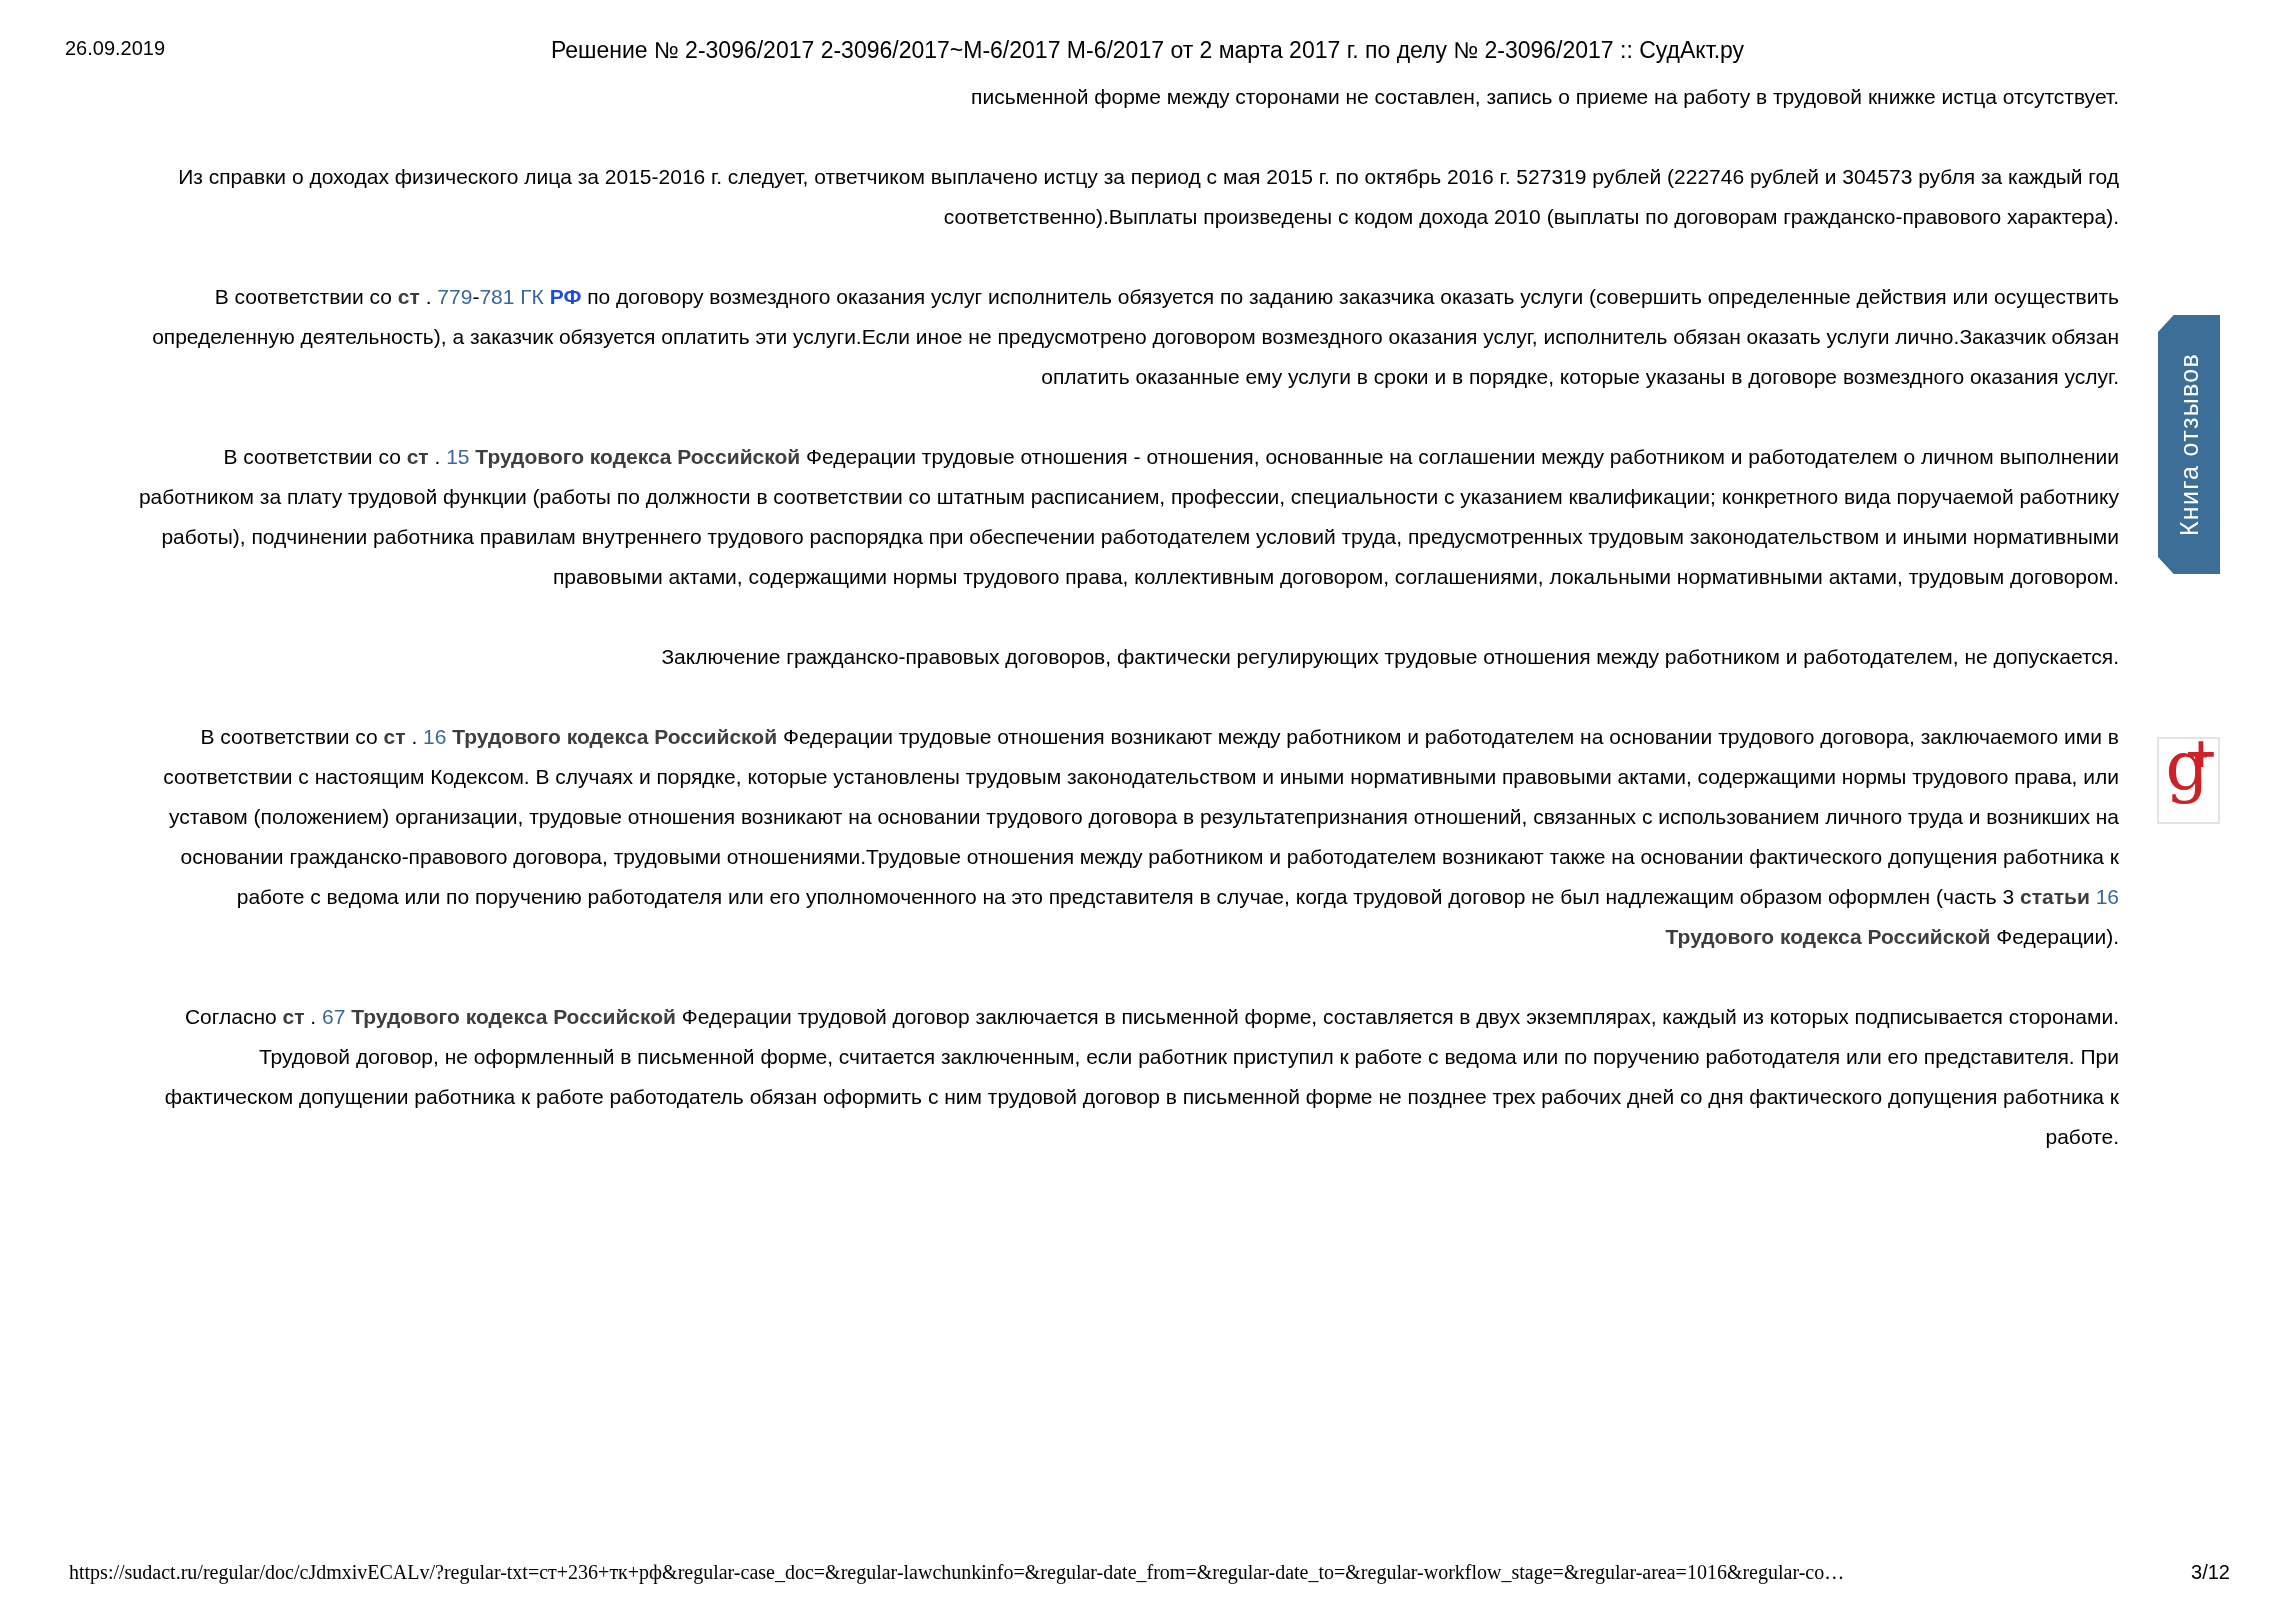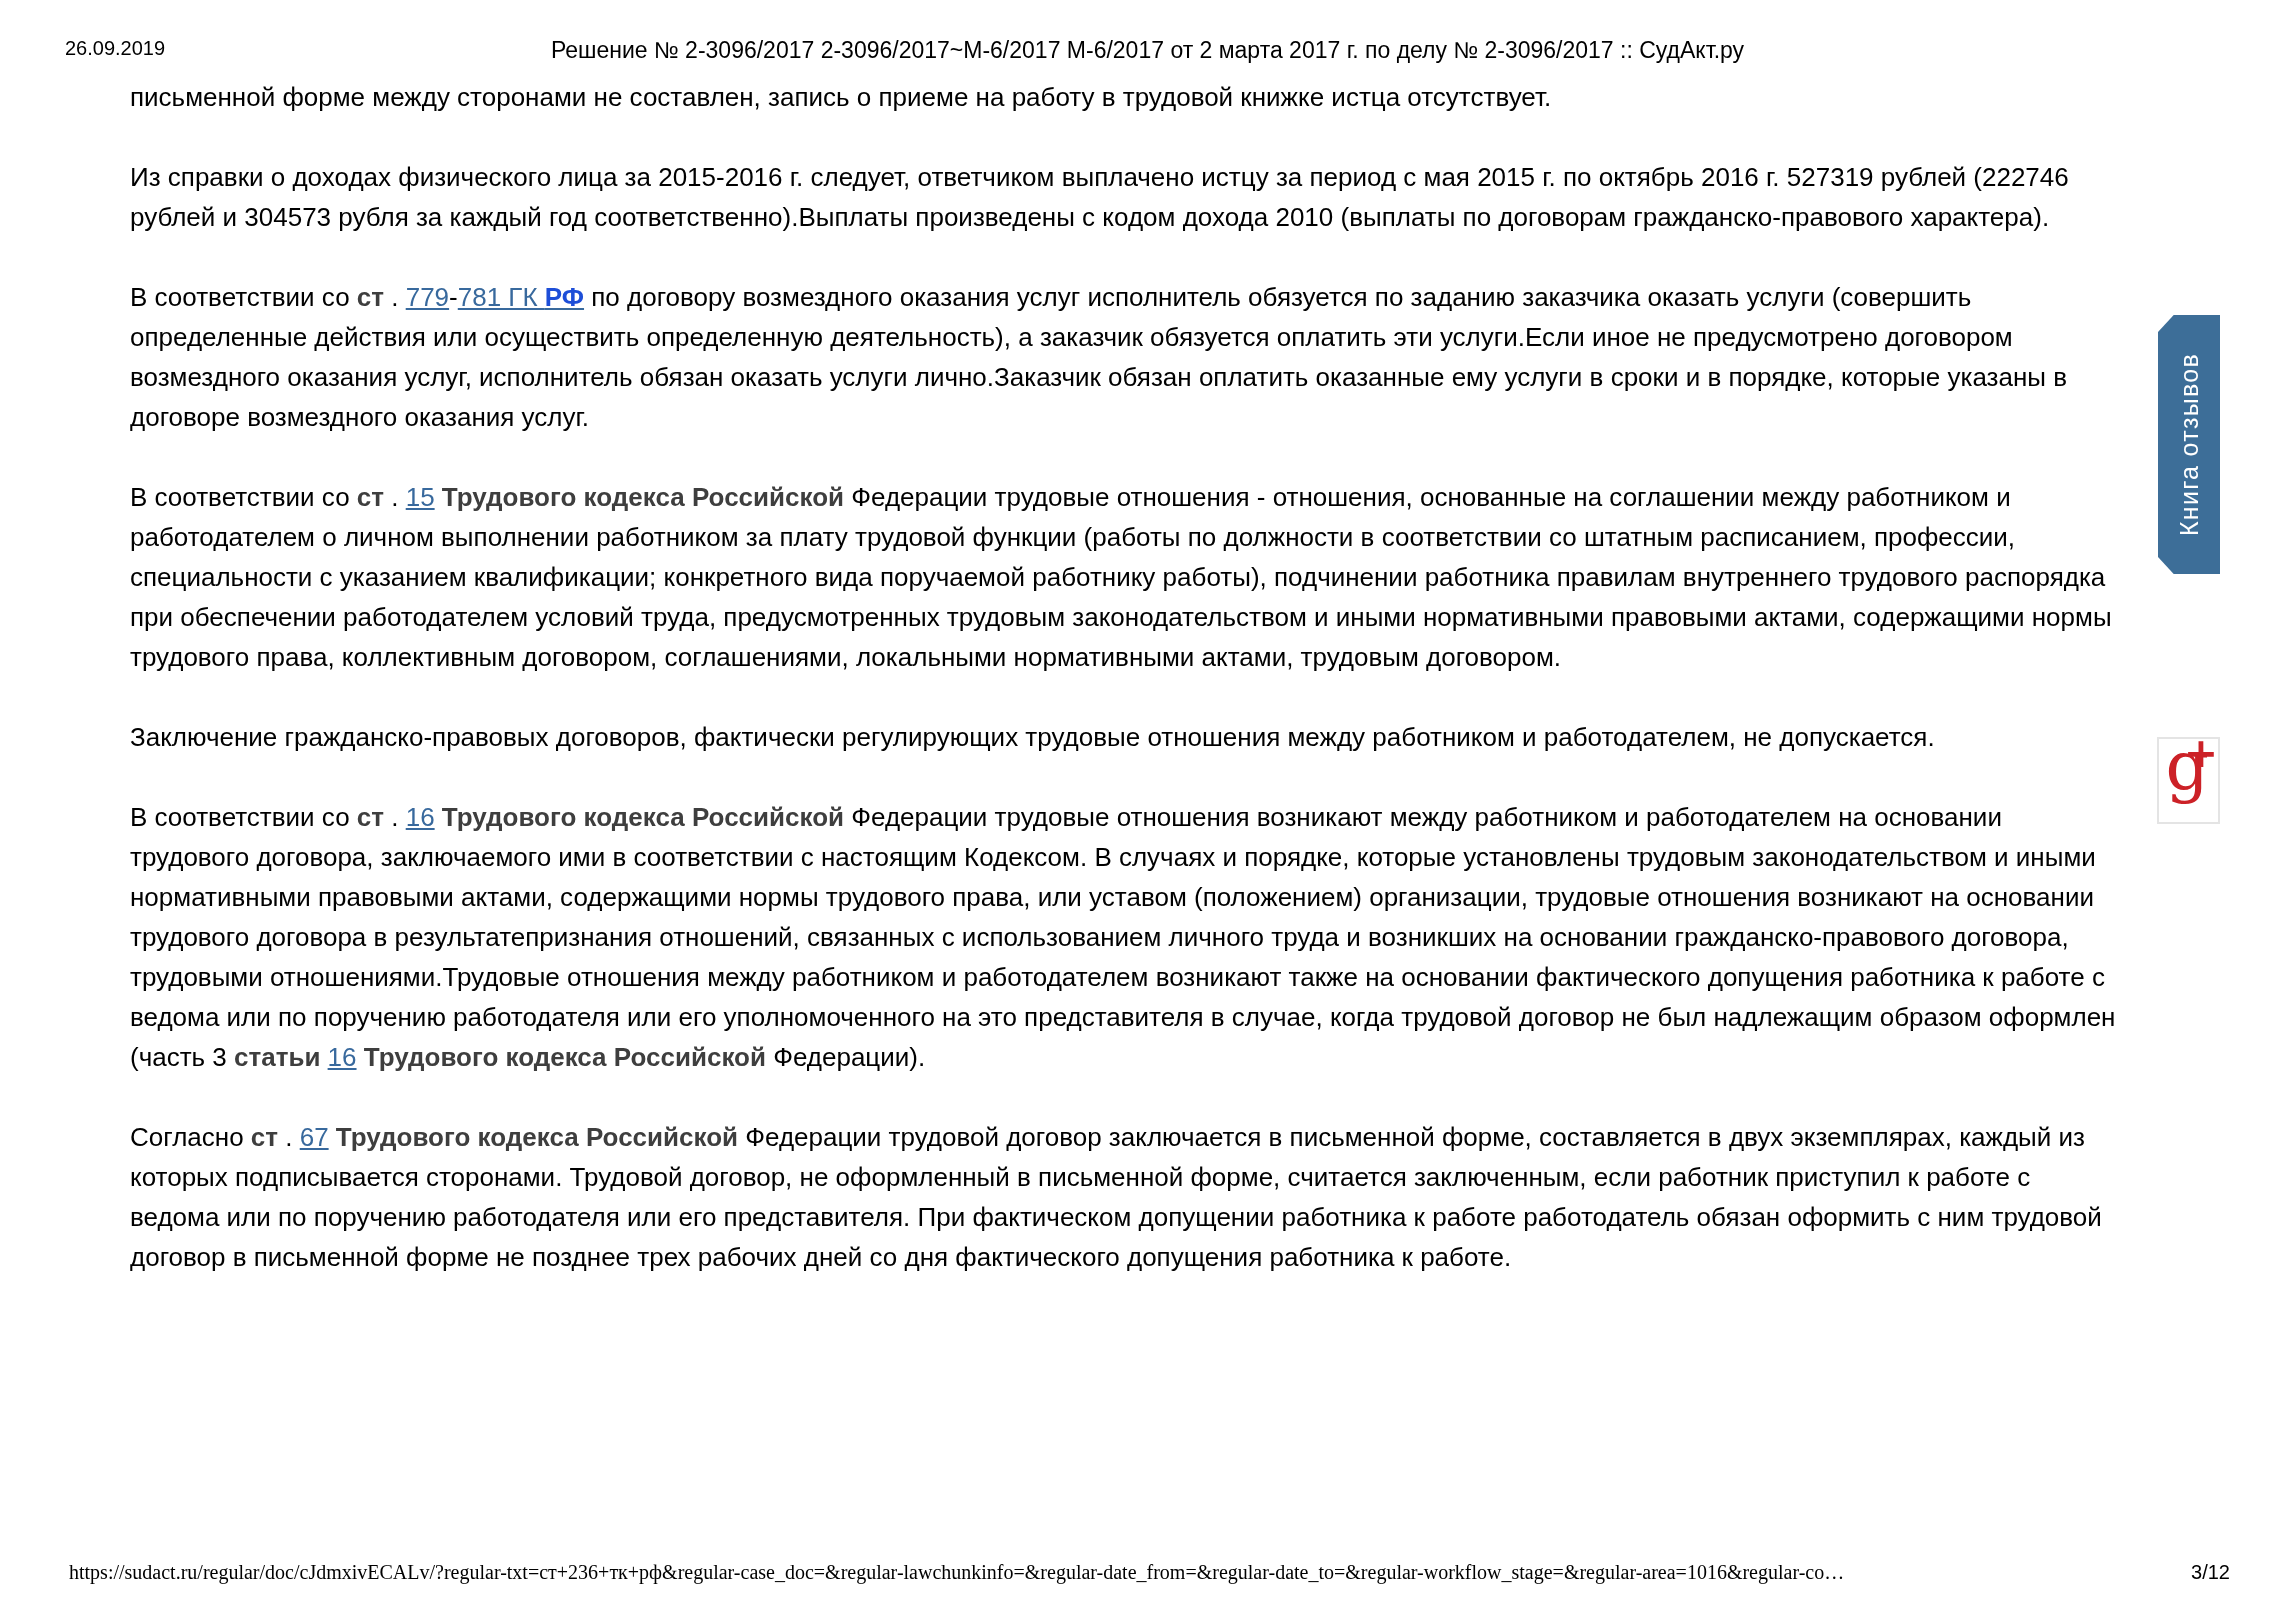--- a/index.html
+++ b/index.html
@@ -16,28 +16,27 @@
     position: absolute; left: 65px; top: 37px;
     font-size: 20px; white-space: nowrap;
   }
   .hdr-title {
     position: absolute; left: 0; top: 37px; width: 100%;
     text-align: center; font-size: 23px; white-space: nowrap;
   }
   
   .content {
     position: absolute; left: 130px; top: 77px; width: 1989px;
-    font-size: 26px; line-height: 40px; color: #000;
-    text-align: left;
+    font-size: 21px; line-height: 40px; color: #000;
+    text-align: right;
   }
   .content p { margin: 0 0 40px 0; }
   .b { font-weight: bold; color: #3e3e3e; }
   a.doc-link {
     color: #38699d;
-    text-decoration: underline;
     cursor: pointer;
   }
   a.doc-link .b { color: #1d4ed8; }
   
   .feedback-tab {
     position: absolute; left: 2158px; top: 315px;
     width: 62px; height: 259px;
     background: #3d6e98;
     clip-path: polygon(15.7px 0, 100% 0, 100% 100%, 15.7px 100%, 0 calc(100% - 17px), 0 17px);
     display: flex; align-items: center; justify-content: center;

